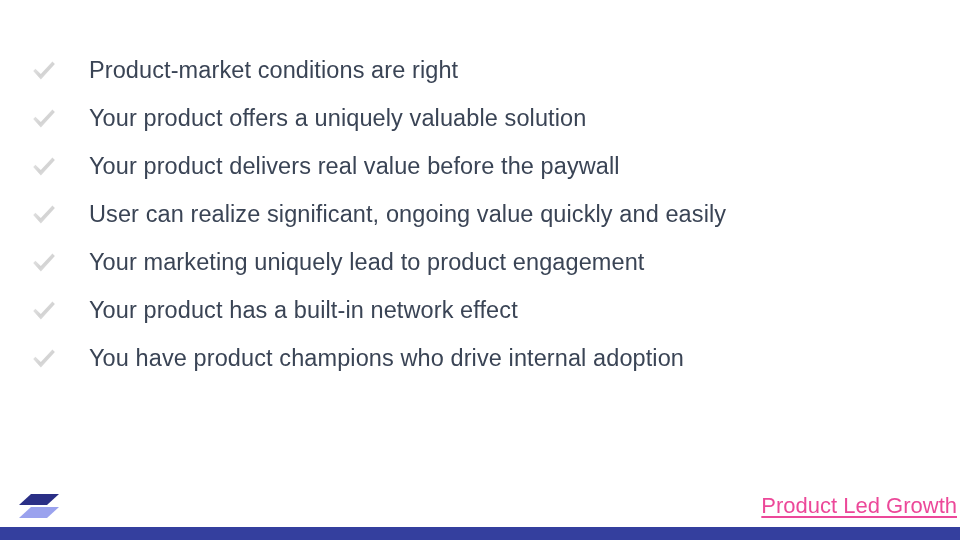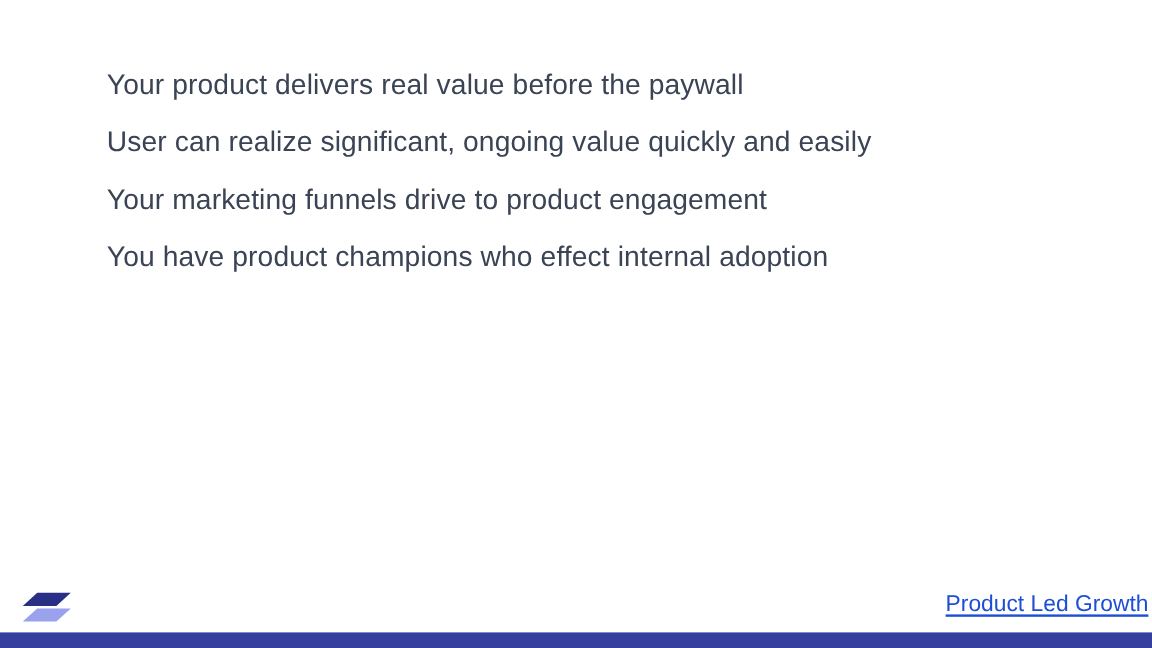--- a/index.html
+++ b/index.html
@@ -57,23 +57,23 @@
     left: 17px;
     top: 489px;
     width: 46px;
     height: 34px;
   }
 
   .footer-title {
     position: absolute;
     right: 3px;
     top: 494px;
-    font-size: 19px;
+    font-size: 22px;
     line-height: 1.1;
-    color: #1d4ed8;
+    color: #ec4899;
     text-decoration: underline;
     text-underline-offset: 3px;
     text-decoration-thickness: 1.5px;
     white-space: nowrap;
   }
 
   .bottom-bar {
     position: absolute;
     left: 0;
     bottom: 0;
@@ -82,50 +82,75 @@
     background: #343f9e;
   }
 </style>
 </head>
 <body>
 
 <div class="slide">
 
   <div class="checklist">
 
+    <div class="check-item">
+      <svg class="check-icon" viewBox="0 0 30 30">
+        <defs>
+          <linearGradient id="cg1" x1="0" y1="0" x2="1" y2="1">
+            <stop offset="0%" stop-color="#e9e9e9"></stop>
+              <stop offset="55%" stop-color="#d3d3d3"></stop>
+              <stop offset="100%" stop-color="#ececec"></stop>
+          </linearGradient>
+        </defs>
+        <path d="M4.2 15.1 L6.4 12.8 L11.8 18.0 L23.4 5.6 L25.9 7.9 L11.9 23.4 Z" fill="url(#cg1)"></path>
+      </svg>
+      <span class="check-label">Product-market conditions are right</span>
+    </div>
 
+    <div class="check-item">
+      <svg class="check-icon" viewBox="0 0 30 30">
+        <path d="M4.2 15.1 L6.4 12.8 L11.8 18.0 L23.4 5.6 L25.9 7.9 L11.9 23.4 Z" fill="url(#cg1)"></path>
+      </svg>
+      <span class="check-label">Your product offers a uniquely valuable solution</span>
+    </div>
 
     <div class="check-item">
       <svg class="check-icon" viewBox="0 0 30 30">
         <path d="M4.2 15.1 L6.4 12.8 L11.8 18.0 L23.4 5.6 L25.9 7.9 L11.9 23.4 Z" fill="url(#cg1)"></path>
       </svg>
       <span class="check-label">Your product delivers real value before the paywall</span>
     </div>
 
     <div class="check-item">
       <svg class="check-icon" viewBox="0 0 30 30">
         <path d="M4.2 15.1 L6.4 12.8 L11.8 18.0 L23.4 5.6 L25.9 7.9 L11.9 23.4 Z" fill="url(#cg1)"></path>
       </svg>
       <span class="check-label">User can realize significant, ongoing value quickly and easily</span>
     </div>
 
 
     <div class="check-item">
       <svg class="check-icon" viewBox="0 0 30 30">
         <path d="M4.2 15.1 L6.4 12.8 L11.8 18.0 L23.4 5.6 L25.9 7.9 L11.9 23.4 Z" fill="url(#cg1)"></path>
       </svg>
-      <span class="check-label">Your marketing funnels drive to product engagement</span>
+      <span class="check-label">Your marketing uniquely lead to product engagement</span>
     </div>
-
 
     <div class="check-item">
       <svg class="check-icon" viewBox="0 0 30 30">
         <path d="M4.2 15.1 L6.4 12.8 L11.8 18.0 L23.4 5.6 L25.9 7.9 L11.9 23.4 Z" fill="url(#cg1)"></path>
       </svg>
-      <span class="check-label">You have product champions who effect internal adoption</span>
+      <span class="check-label">Your product has a built-in network effect</span>
+    </div>
+
+    <div class="check-item">
+      <svg class="check-icon" viewBox="0 0 30 30">
+        <path d="M4.2 15.1 L6.4 12.8 L11.8 18.0 L23.4 5.6 L25.9 7.9 L11.9 23.4 Z" fill="url(#cg1)"></path>
+      </svg>
+      <span class="check-label">You have product champions who drive internal adoption</span>
     </div>
 
   </div>
 
   <svg class="footer-logo" viewBox="0 0 46 34">
     <polygon points="14,18 42,18 30,29 2,29" fill="#9aa2ee"></polygon>
     <polygon points="14,5 42,5 30,16 2,16" fill="#2a2f86"></polygon>
   </svg>
 
   <div class="footer-title">Product Led Growth</div>

